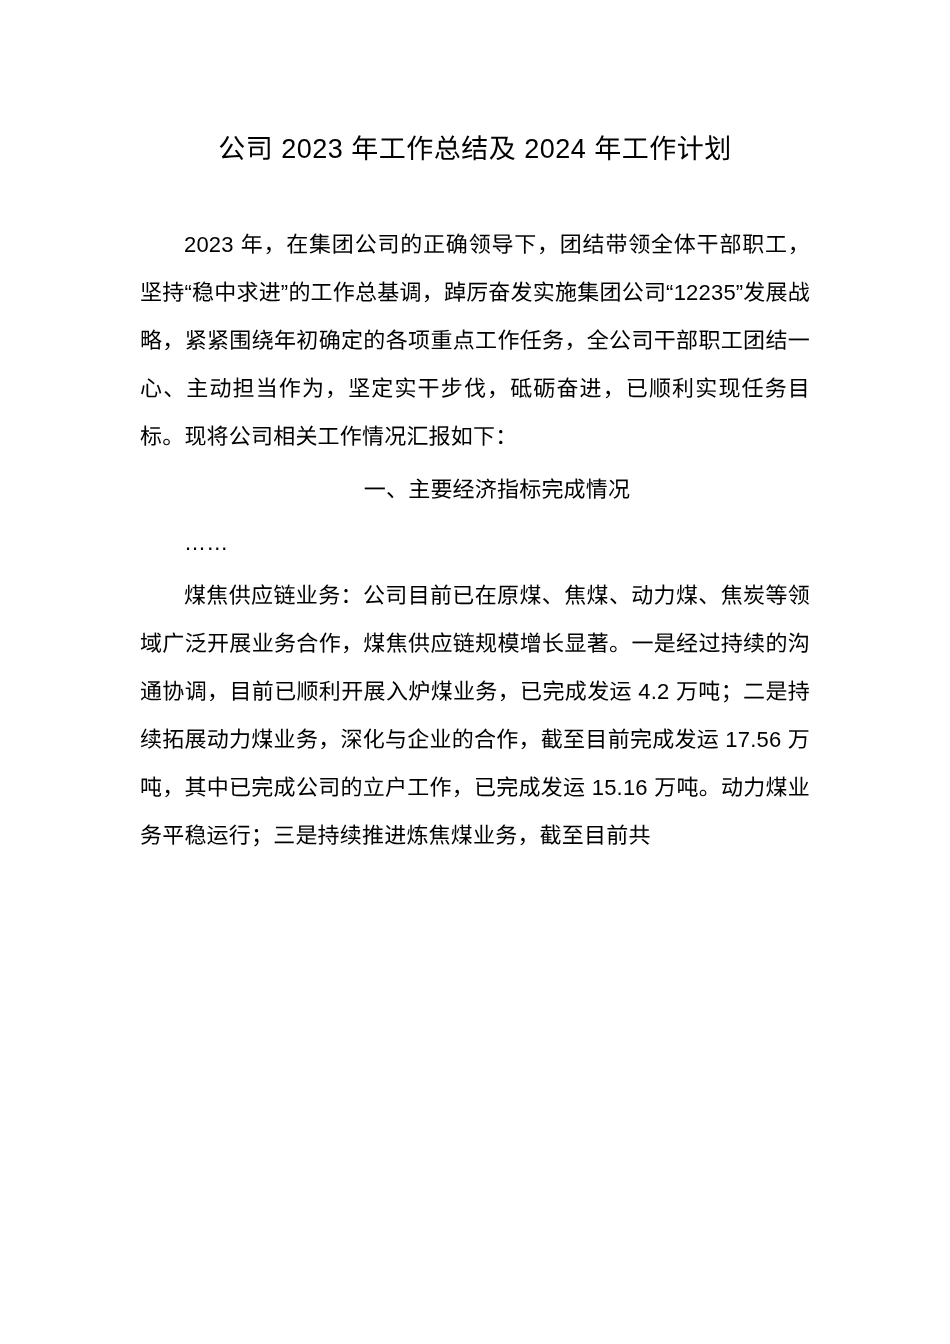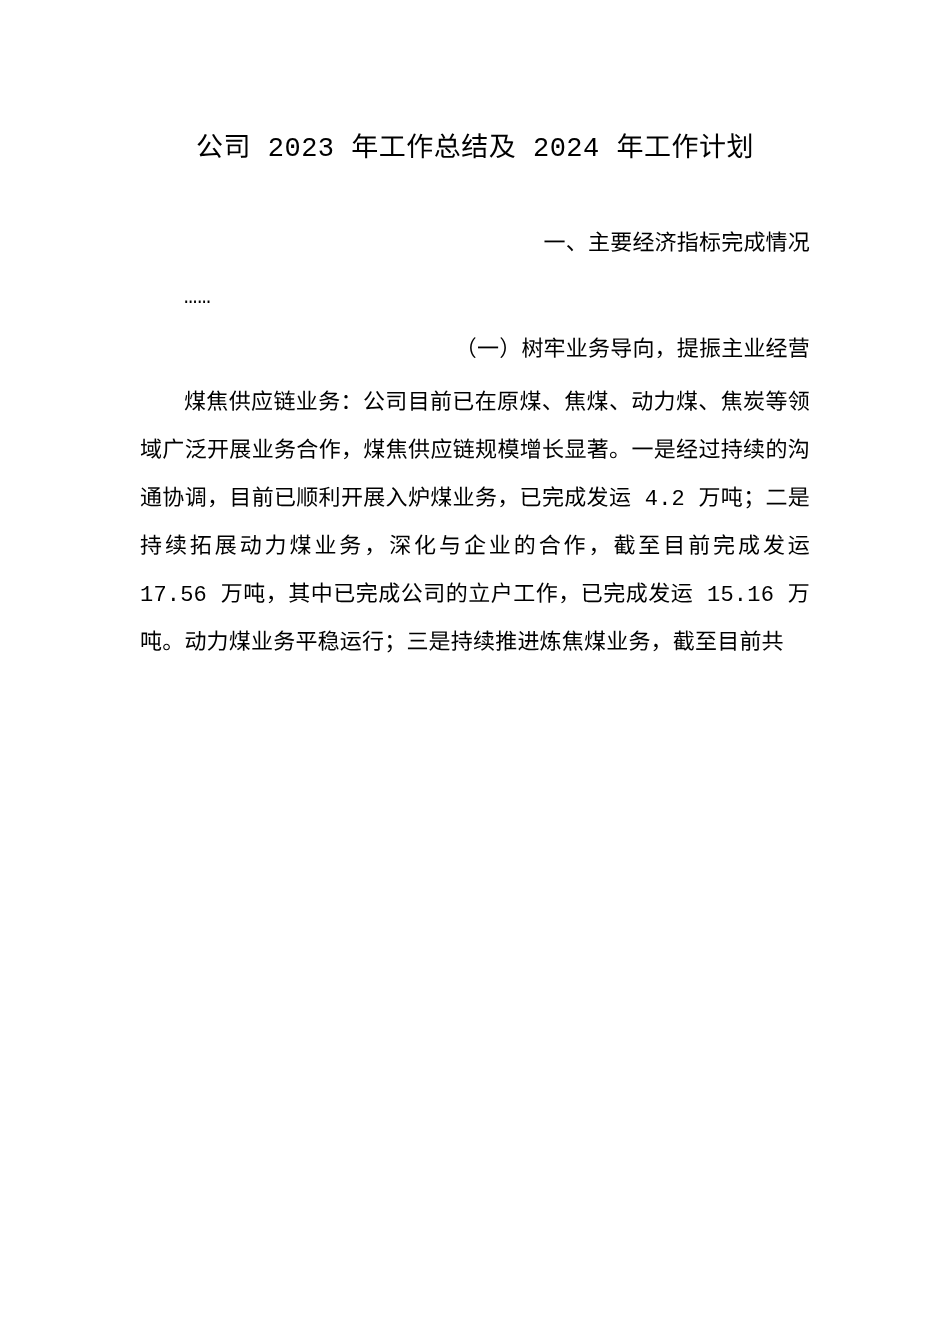--- a/index.html
+++ b/index.html
@@ -9,21 +9,21 @@
     background: #ffffff;
   }
   .page {
     position: relative;
     width: 950px;
     height: 1344px;
     margin: 0 auto;
     background: #ffffff;
     box-sizing: border-box;
     padding: 130px 140px 0 140px;
-    font-family: Liberation Mono, monospace;
+    font-family: Liberation Sans, sans-serif;
     color: #000000;
     overflow: hidden;
   }
   .doc-title {
     font-size: 27px;
     font-weight: normal;
     line-height: 38px;
     text-align: center;
     margin: 0 0 53px 0;
     letter-spacing: 0.5px;
@@ -32,34 +32,34 @@
     font-size: 22px;
     line-height: 48px;
     margin: 0 0 5px 0;
     text-align: justify;
     text-indent: 2em;
     letter-spacing: 0.2px;
     word-break: normal;
   }
   .para.heading-level-1,
   .para.heading-level-2 {
-    text-align: right;
+    text-align: center;
   }
 </style>
 </head>
 <body>
 
 <div class="page">
 
   <h1 class="doc-title">公司 2023 年工作总结及 2024 年工作计划</h1>
 
+  <p class="para body">2023 年，在集团公司的正确领导下，团结带领全体干部职工，坚持“稳中求进”的工作总基调，踔厉奋发实施集团公司“12235”发展战略，紧紧围绕年初确定的各项重点工作任务，全公司干部职工团结一心、主动担当作为，坚定实干步伐，砥砺奋进，已顺利实现任务目标。现将公司相关工作情况汇报如下：</p>
 
   <p class="para heading-level-1">一、主要经济指标完成情况</p>
 
   <p class="para body">……</p>
 
 
-  <p class="para heading-level-2">（一）树牢业务导向，提振主业经营</p>
 
 
   <p class="para body">煤焦供应链业务：公司目前已在原煤、焦煤、动力煤、焦炭等领域广泛开展业务合作，煤焦供应链规模增长显著。一是经过持续的沟通协调，目前已顺利开展入炉煤业务，已完成发运 4.2 万吨；二是持续拓展动力煤业务，深化与企业的合作，截至目前完成发运 17.56 万吨，其中已完成公司的立户工作，已完成发运 15.16 万吨。动力煤业务平稳运行；三是持续推进炼焦煤业务，截至目前共</p>
 
 </div>
 
 </body></html>

